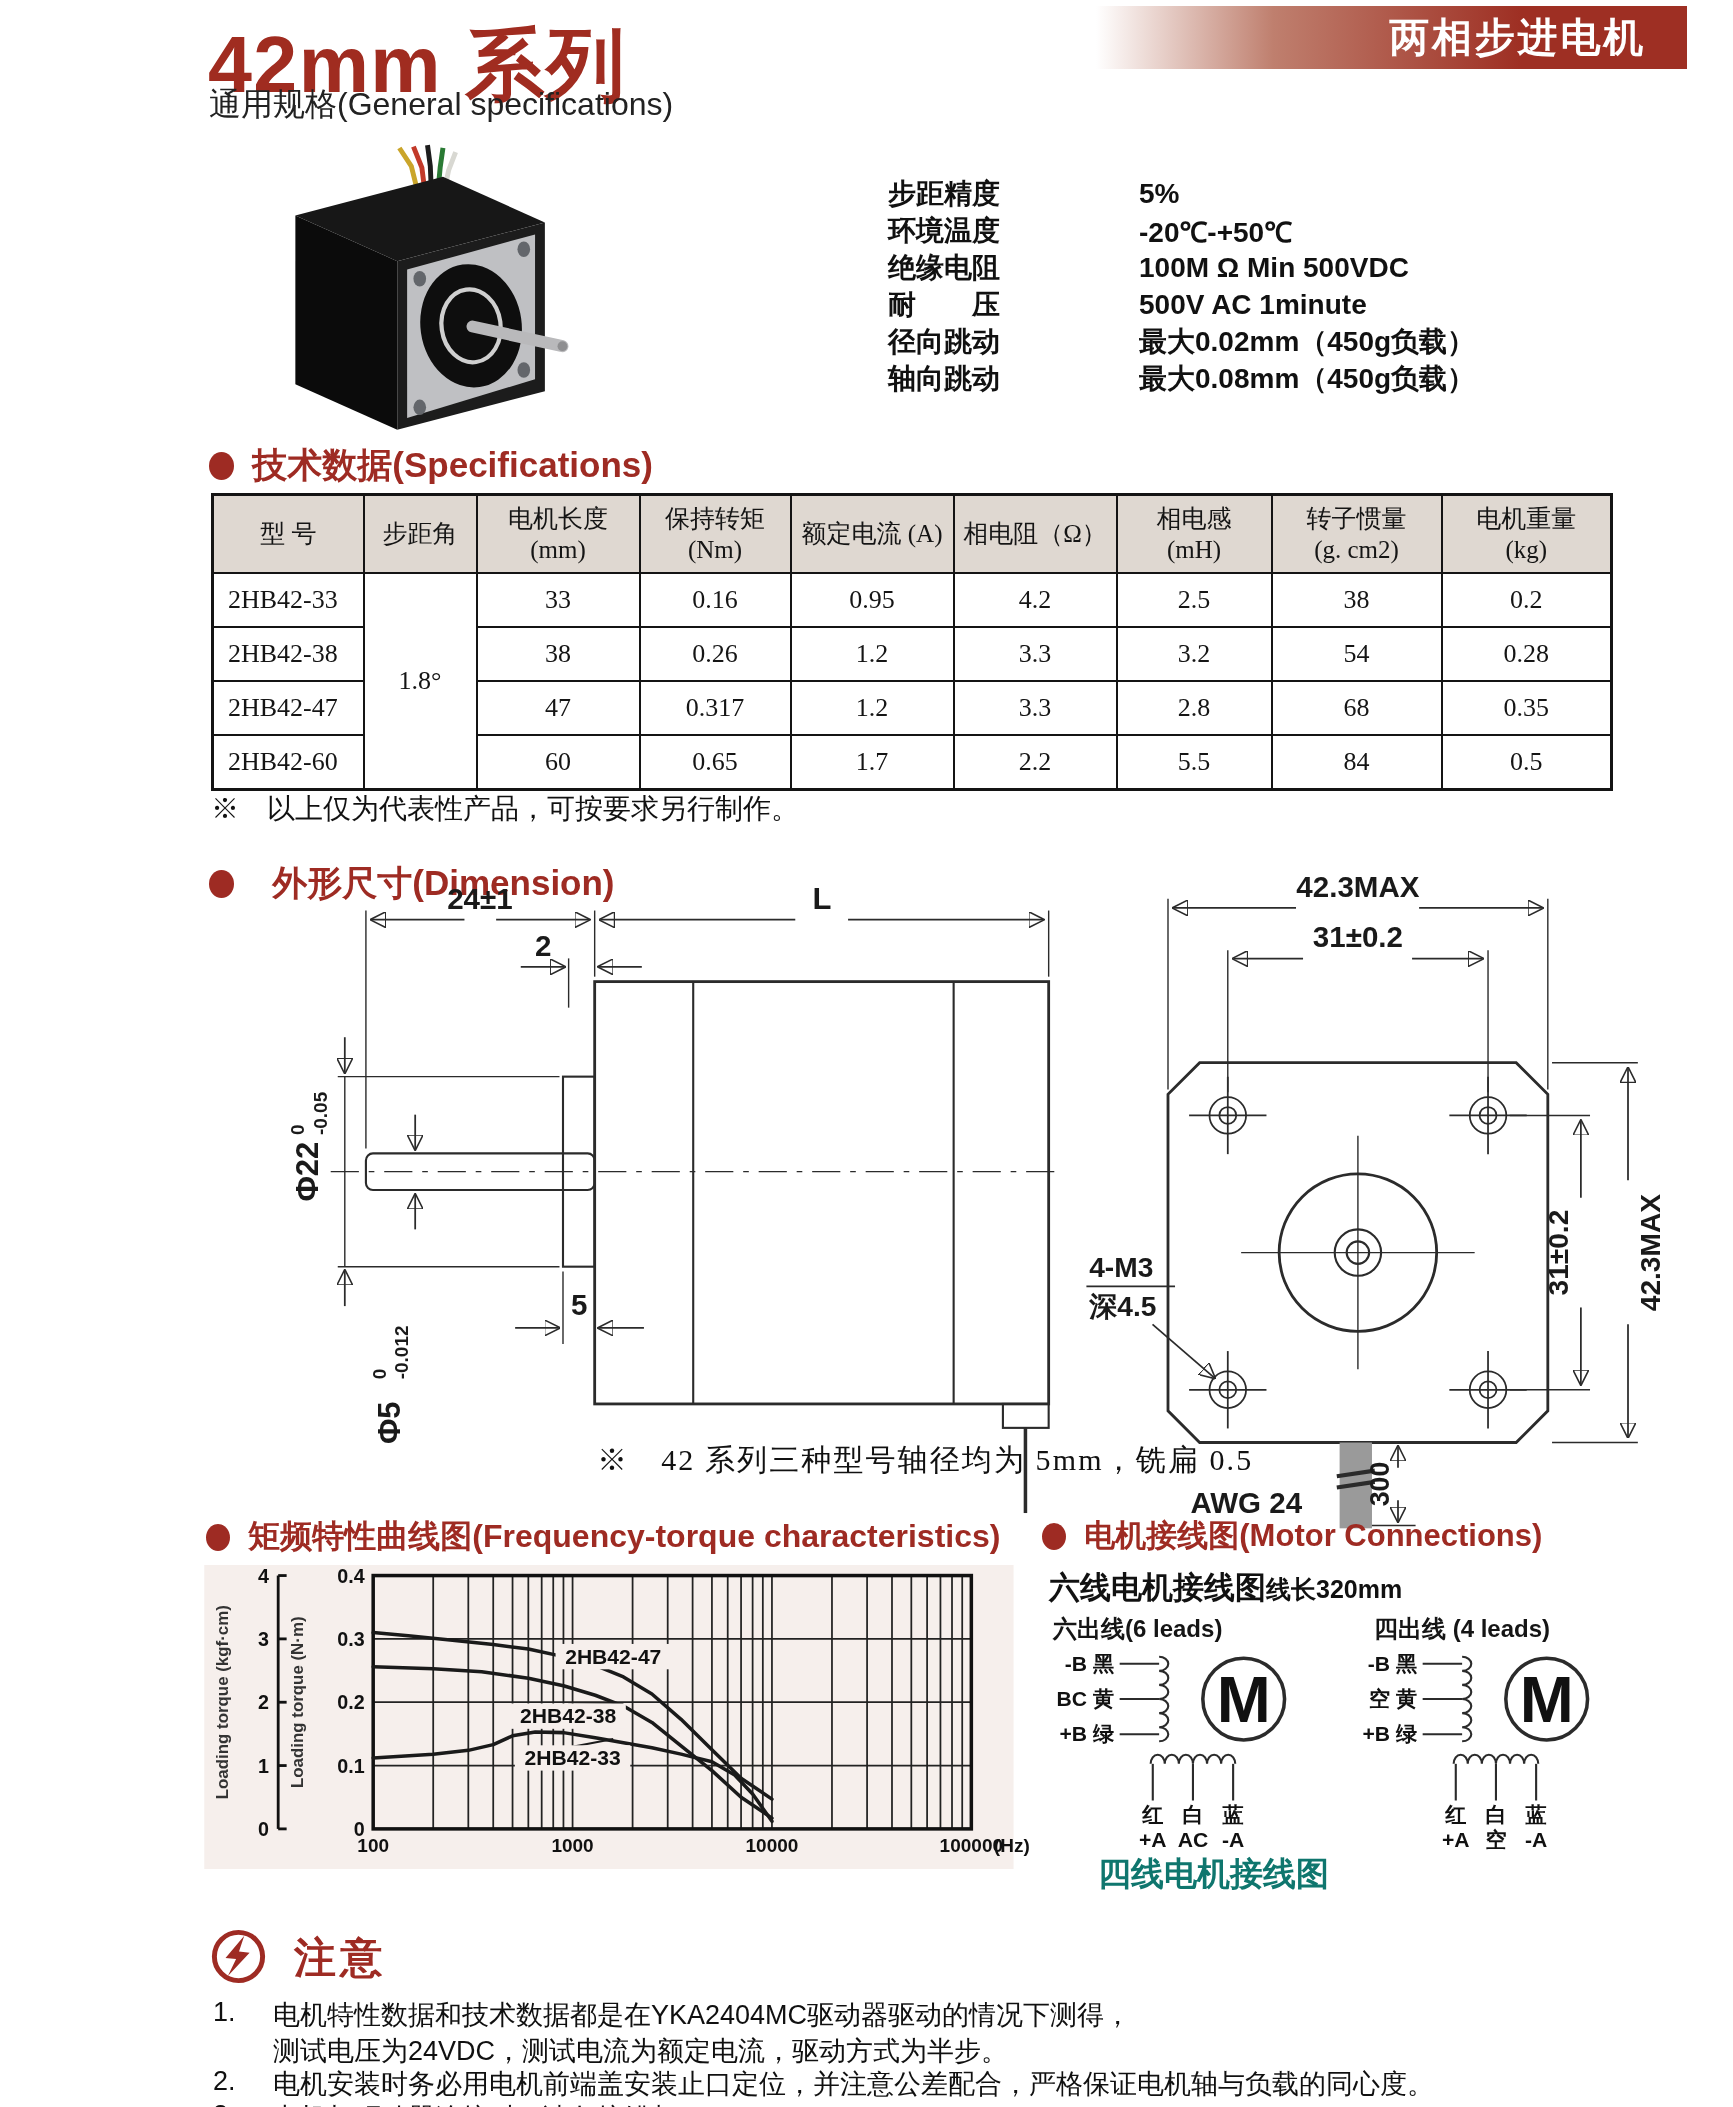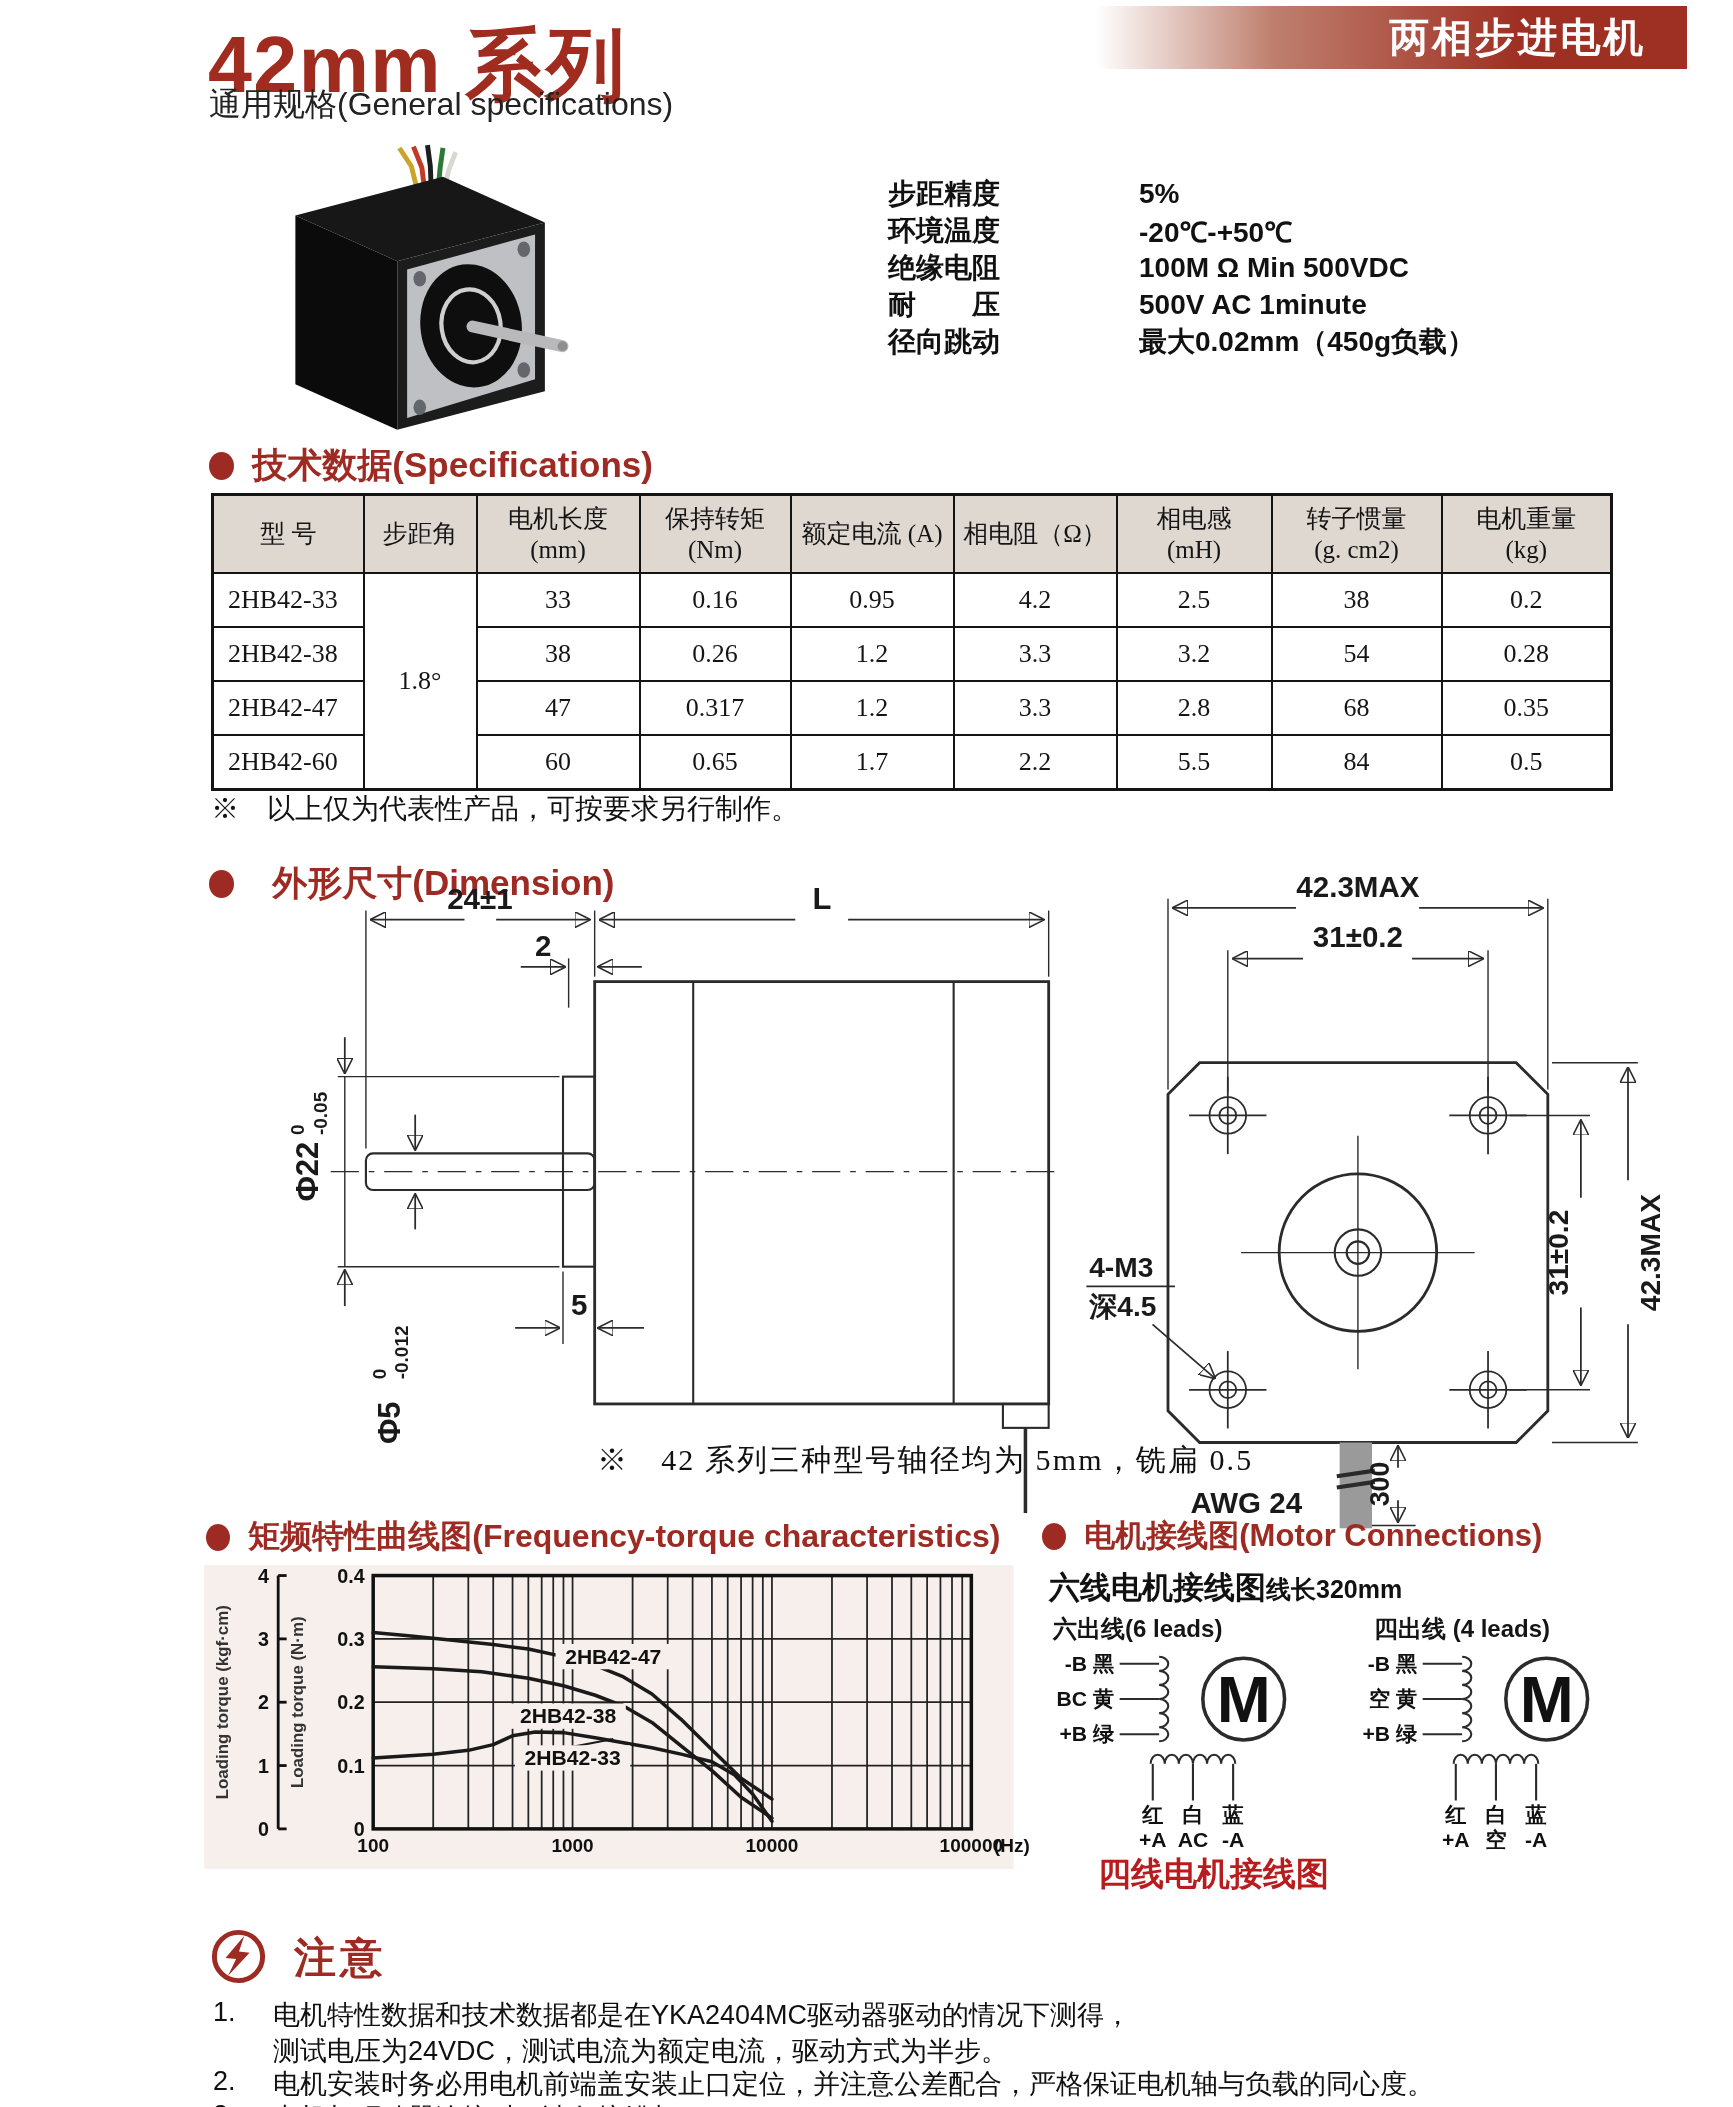--- a/index.html
+++ b/index.html
@@ -32,21 +32,21 @@
   
   svg text{font-family:"Liberation Sans",sans-serif;}
   .draw line,.draw path,.draw polyline,.draw rect.o,.draw circle{stroke:#2b2b2b;fill:none;}
   
   .chart-wrap{left:204px;top:1565px;}
   
   .conn-title{left:1049px;top:1567px;font-size:31px;font-weight:700;color:#111;}
   .conn-title .small{font-size:25px;}
   .conn-sub-left{left:1053px;top:1613px;font-size:24px;font-weight:600;}
   .conn-sub-right{left:1374px;top:1613px;font-size:24px;font-weight:600;}
-  .conn-caption{left:1098px;top:1852px;font-size:33px;font-weight:700;color:#b91c1c;}
+  .conn-caption{left:1098px;top:1852px;font-size:33px;font-weight:700;color:#0f766e;}
   
   .notice-head{left:294px;top:1930px;font-size:42px;font-weight:700;color:#9e2b23;letter-spacing:4.2px;}
   .notice-item{font-size:27px;color:#101010;}
 </style>
 </head>
 <body>
 
 <div class="abs page-title">42mm 系列</div>
 <div class="abs corner-badge">两相步进电机</div>
 <div class="abs subtitle">通用规格(General specifications)</div>
@@ -87,20 +87,24 @@
       <span class="lbl">绝缘电阻</span>
       <span class="val">100M Ω Min 500VDC</span>
     </div>
     <div class="spec-row">
       <span class="lbl">耐　　压</span>
       <span class="val">500V AC 1minute</span>
     </div>
     <div class="spec-row">
       <span class="lbl">径向跳动</span>
       <span class="val">最大0.02mm（450g负载）</span>
+    </div>
+    <div class="spec-row">
+      <span class="lbl">轴向跳动</span>
+      <span class="val">最大0.08mm（450g负载）</span>
     </div>
   </div>
 
 <div class="abs sec-head" style="left:209px;top:442px;">
   <span class="dot"></span>
   <span>技术数据(Specifications)</span>
 </div>
 
 <div class="abs spec-table">
   <table id="spec-table">

